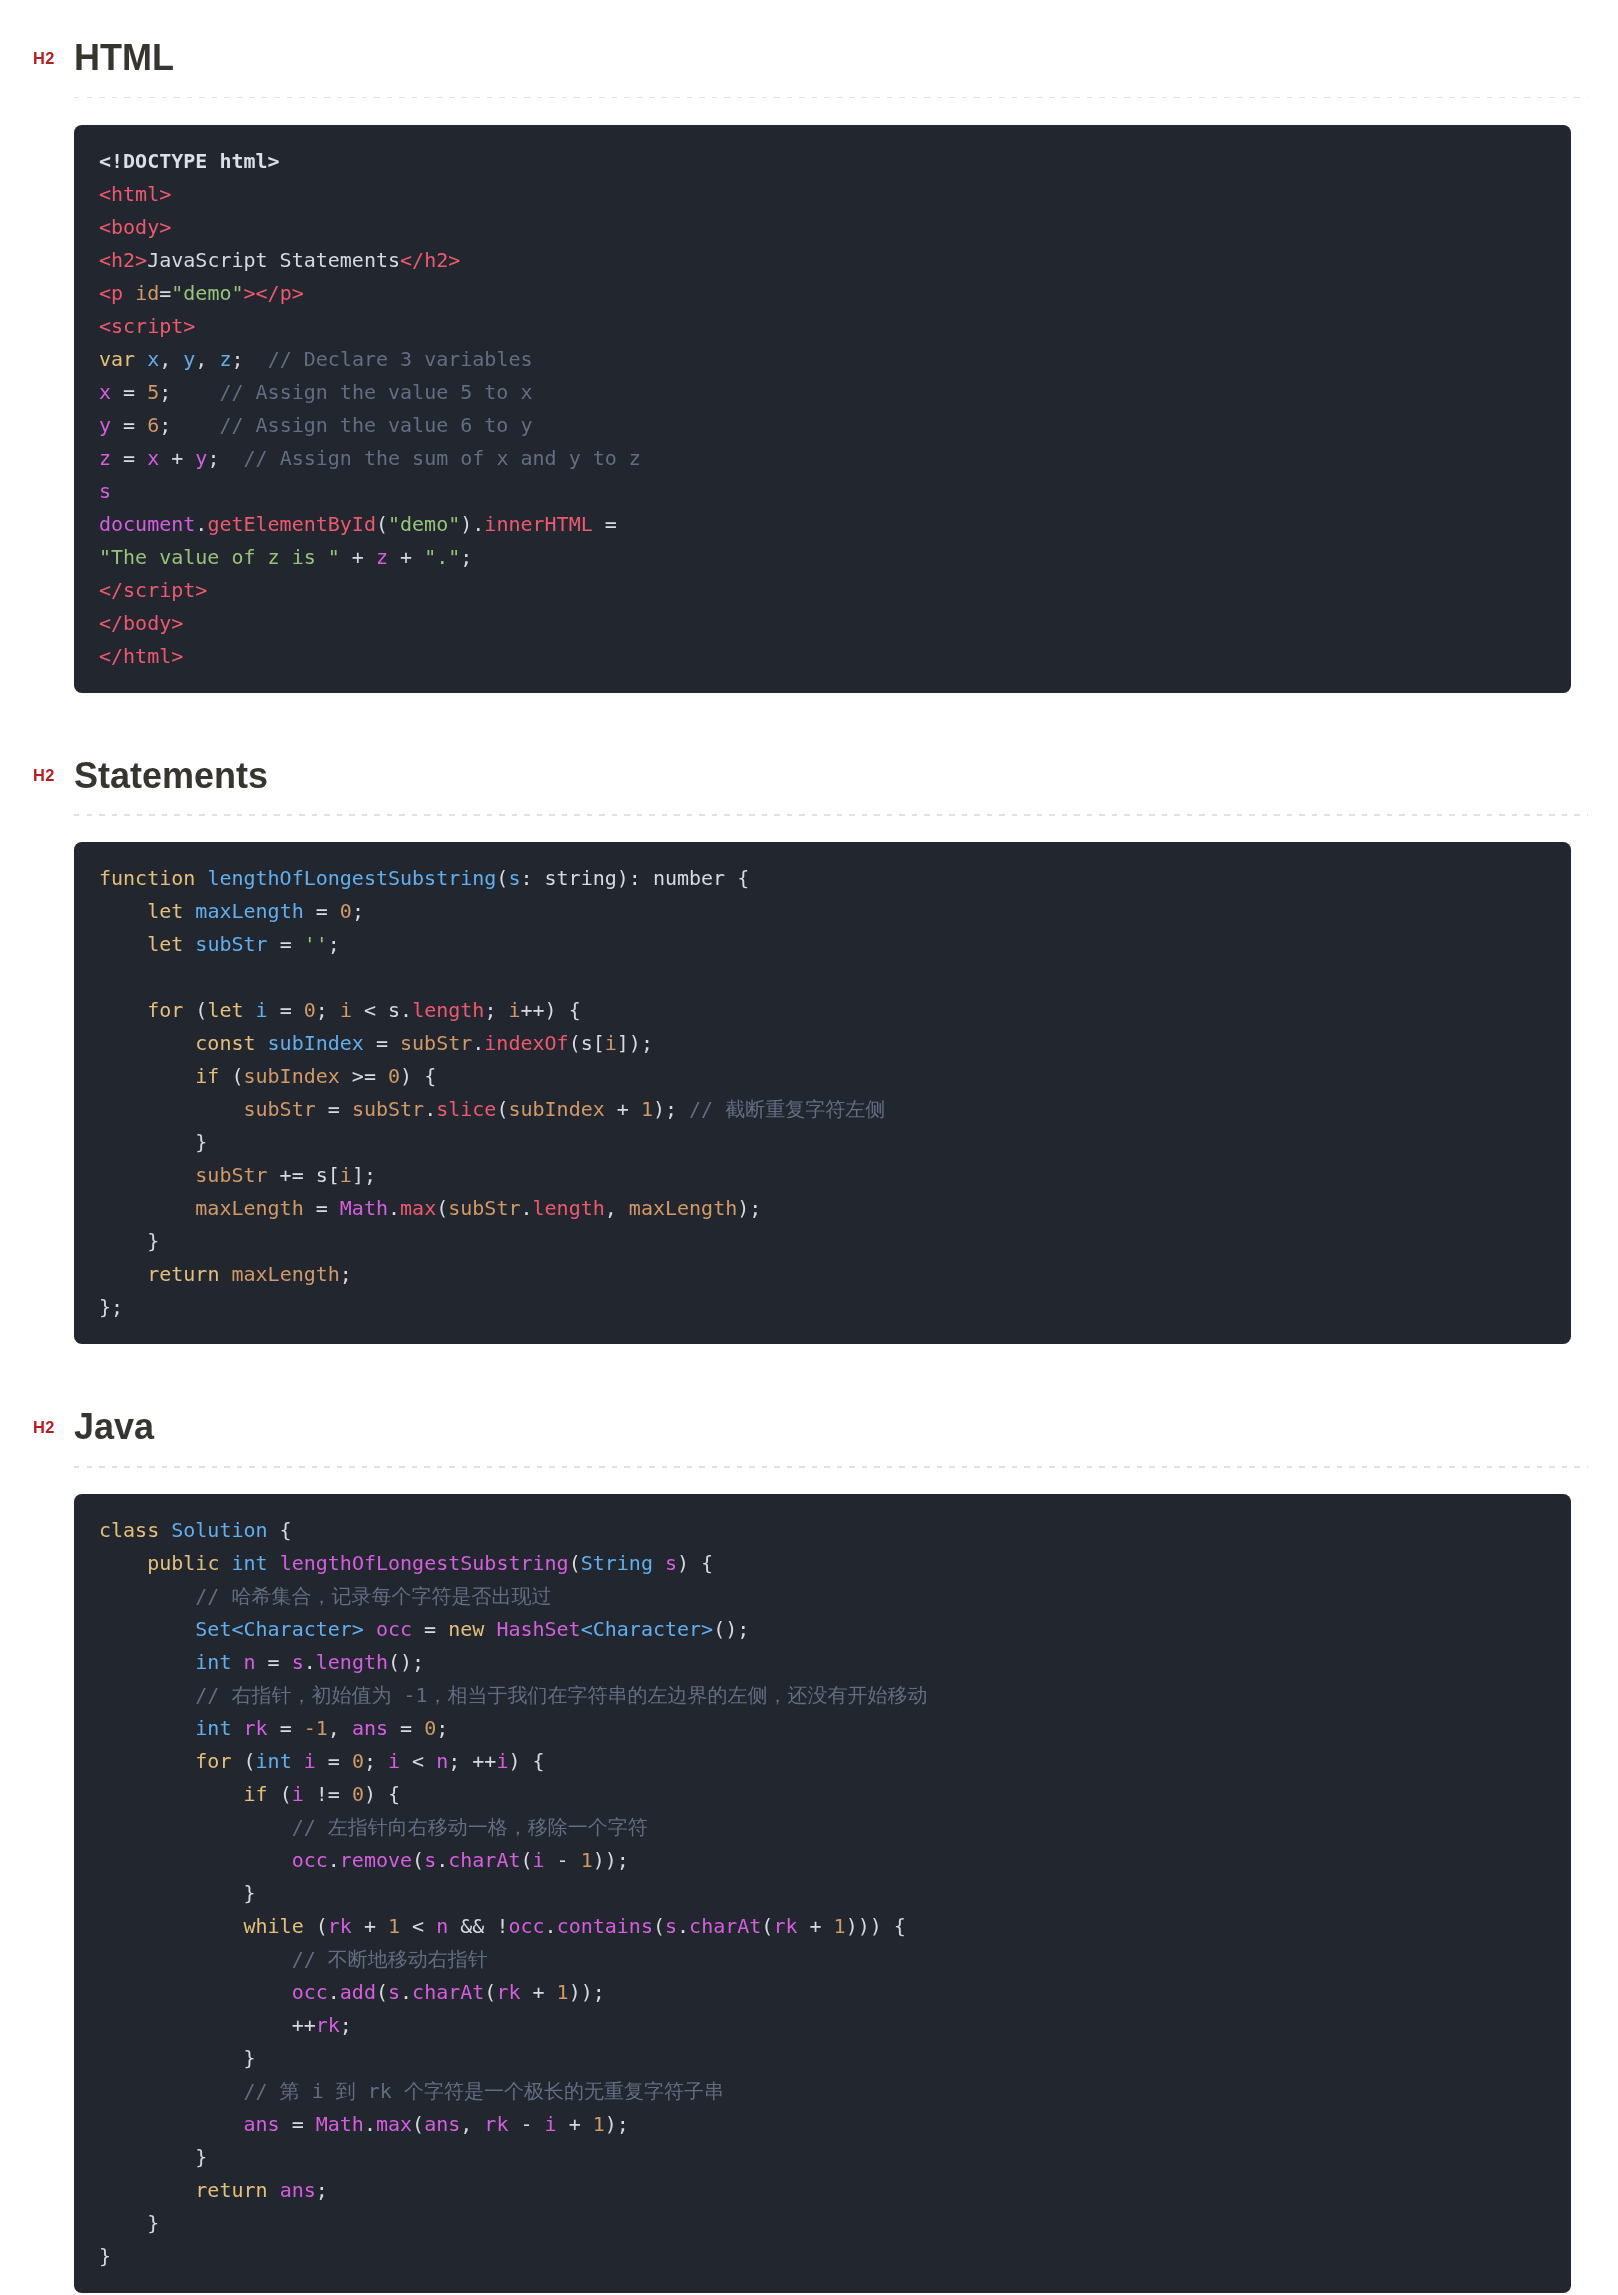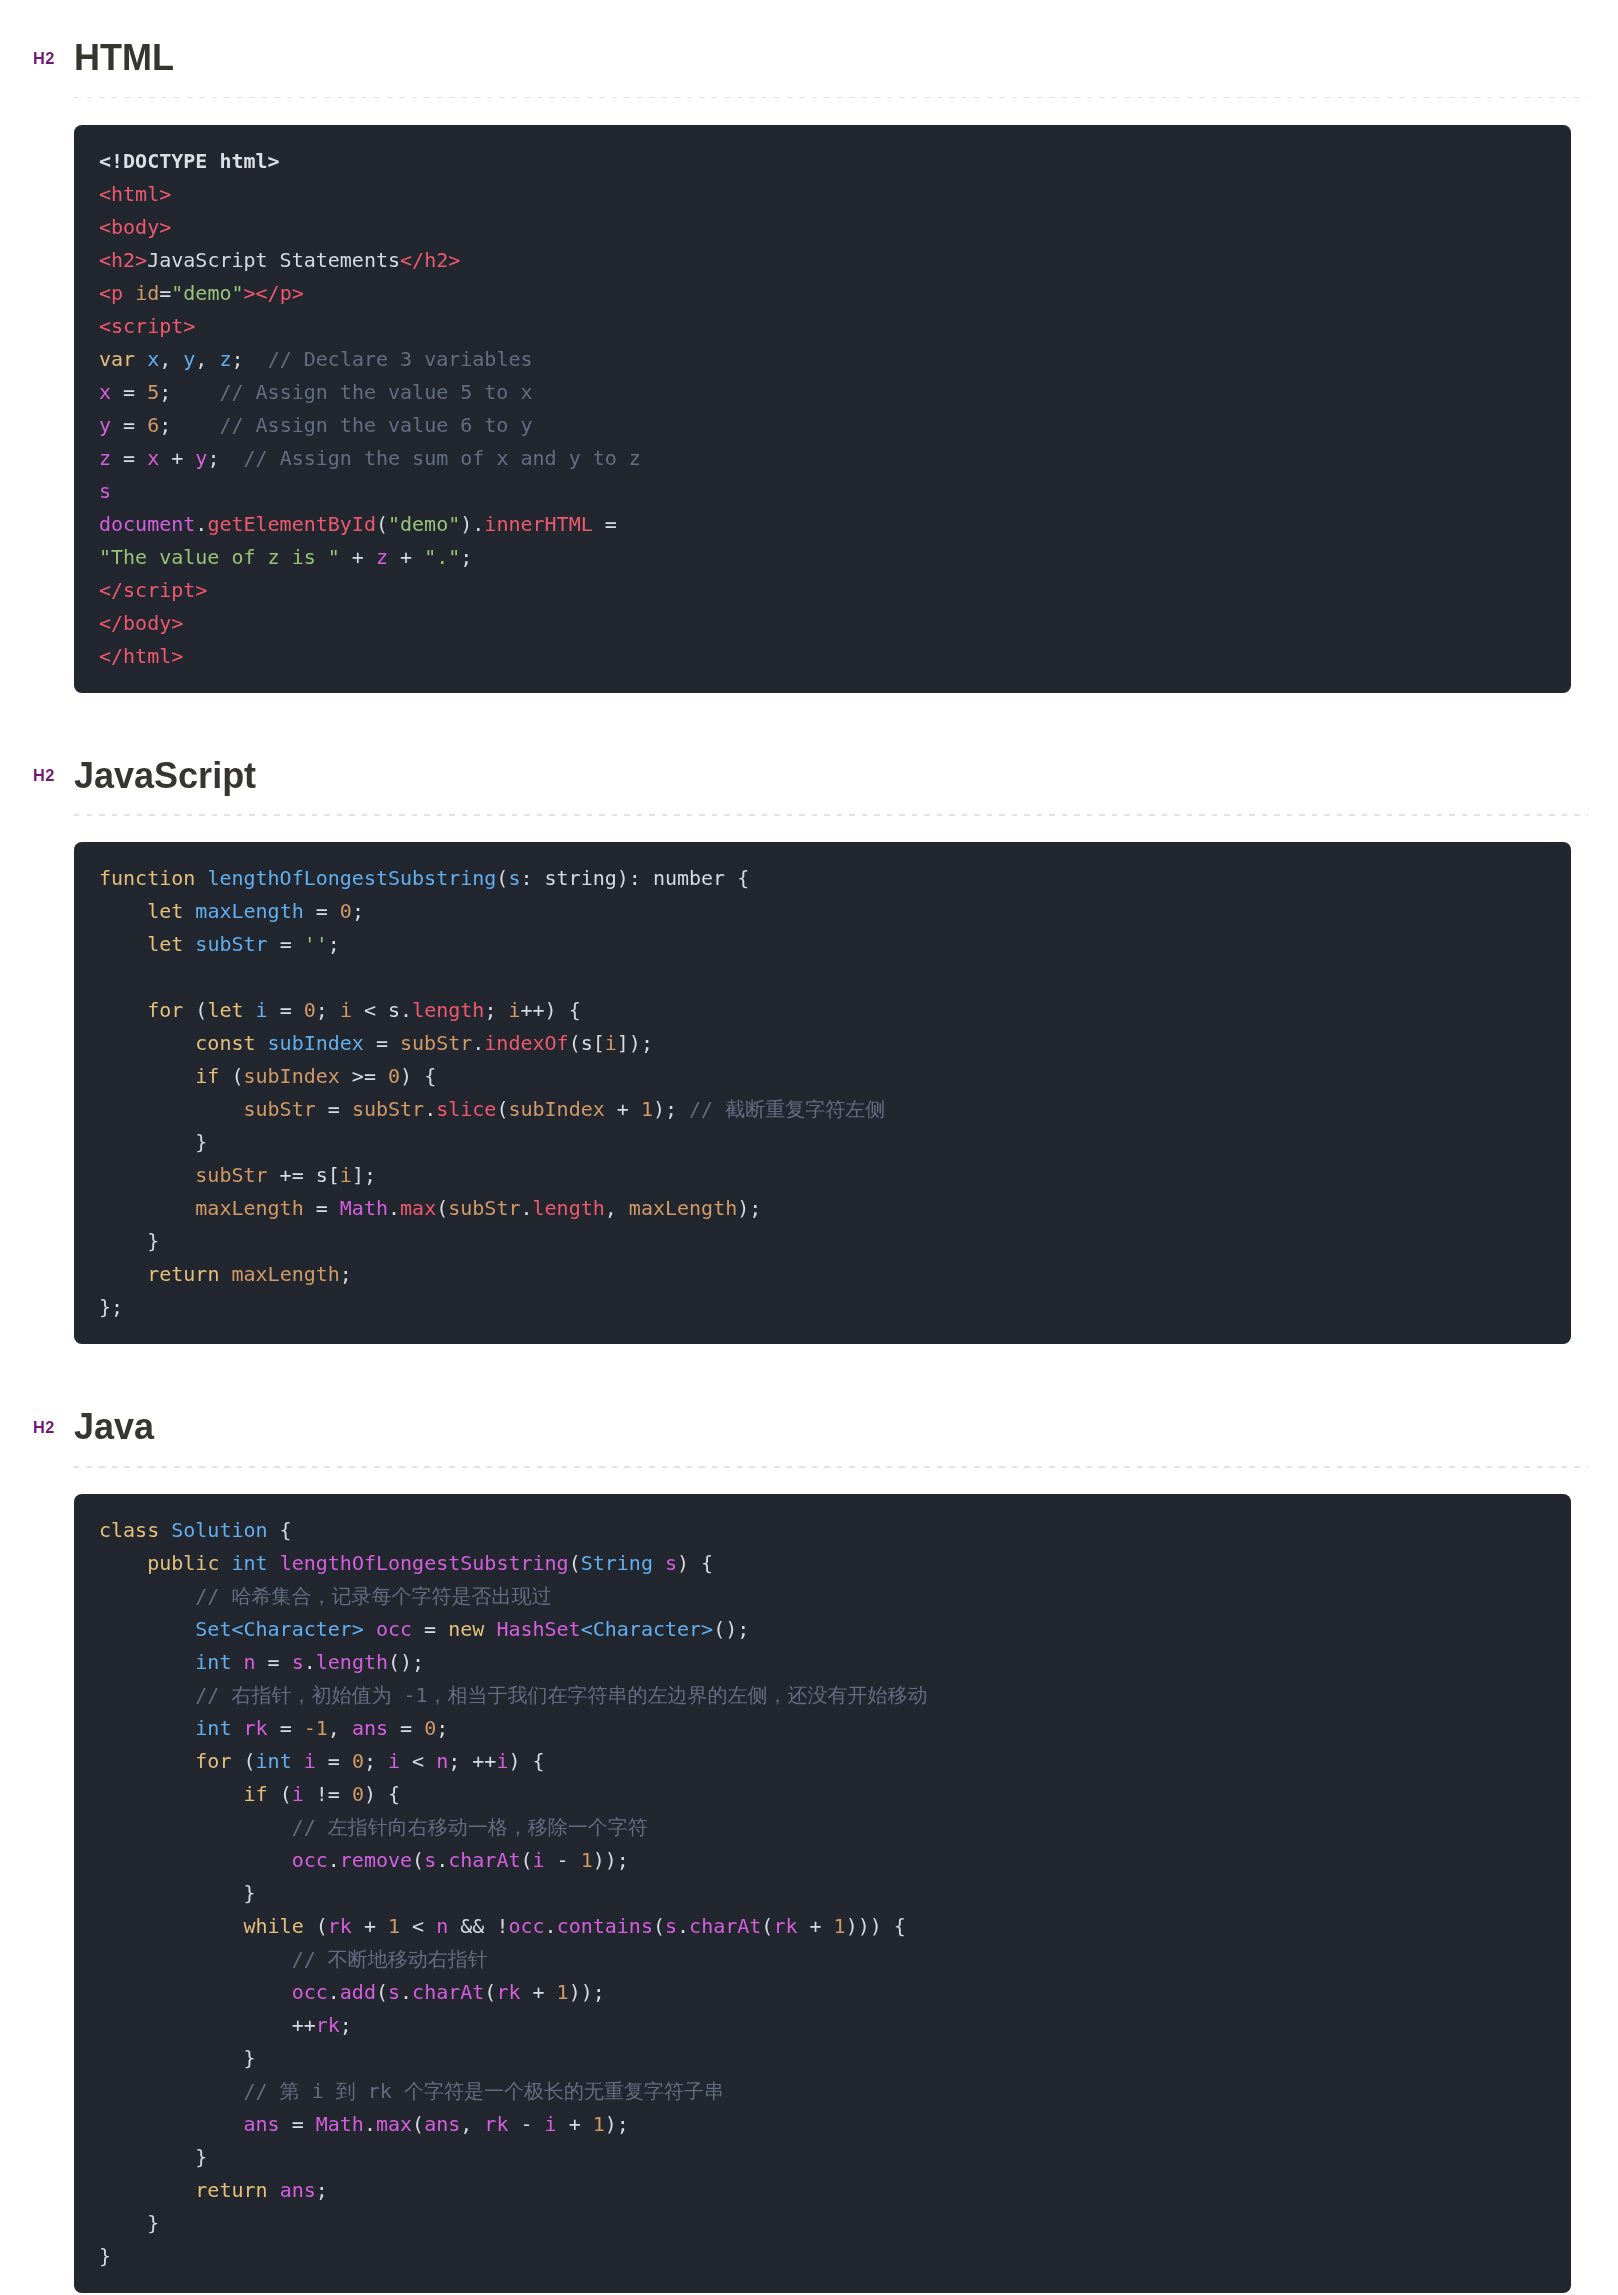--- a/index.html
+++ b/index.html
@@ -19,21 +19,21 @@
     height: 47px;
     display: flex;
     align-items: center;
   }
   .h2-badge {
     position: absolute;
     left: -41px;
     top: 50%;
     transform: translateY(-50%);
     font: 700 16.4px/1 "Liberation Sans", sans-serif;
-    color: #701a75;
+    color: #b91c1c;
     letter-spacing: 0.4px;
   }
   .section-title {
     margin: 0;
     font: 700 36px/47px "Liberation Sans", sans-serif;
     color: #37352f;
   }
   .divider {
     height: 1.6px;
     margin-top: 15.6px;
@@ -68,21 +68,21 @@
       <span class="h2-badge">H2</span>
       <h2 class="section-title">HTML</h2>
     </div>
     <div class="divider"></div>
     <pre class="code-block" style="background: rgb(34, 38, 46);"><div class="code-line"><span class="tok-bold" style="color: rgb(220, 223, 228);">&lt;!DOCTYPE html&gt;</span></div><div class="code-line"><span style="color: rgb(239, 89, 111);">&lt;html&gt;</span></div><div class="code-line"><span style="color: rgb(239, 89, 111);">&lt;body&gt;</span></div><div class="code-line"><span style="color: rgb(239, 89, 111);">&lt;h2&gt;</span><span style="color: rgb(215, 218, 224);">JavaScript Statements</span><span style="color: rgb(239, 89, 111);">&lt;/h2&gt;</span></div><div class="code-line"><span style="color: rgb(239, 89, 111);">&lt;p </span><span style="color: rgb(209, 154, 102);">id</span><span style="color: rgb(215, 218, 224);">=</span><span style="color: rgb(152, 195, 121);">"demo"</span><span style="color: rgb(239, 89, 111);">&gt;&lt;/p&gt;</span></div><div class="code-line"><span style="color: rgb(239, 89, 111);">&lt;script&gt;</span></div><div class="code-line"><span style="color: rgb(229, 192, 123);">var </span><span style="color: rgb(97, 175, 239);">x</span><span style="color: rgb(215, 218, 224);">, </span><span style="color: rgb(97, 175, 239);">y</span><span style="color: rgb(215, 218, 224);">, </span><span style="color: rgb(97, 175, 239);">z</span><span style="color: rgb(215, 218, 224);">;</span><span style="color: rgb(99, 109, 131);">  // Declare 3 variables</span></div><div class="code-line"><span style="color: rgb(213, 95, 222);">x</span><span style="color: rgb(215, 218, 224);"> = </span><span style="color: rgb(209, 154, 102);">5</span><span style="color: rgb(215, 218, 224);">;</span><span style="color: rgb(99, 109, 131);">    // Assign the value 5 to x</span></div><div class="code-line"><span style="color: rgb(213, 95, 222);">y</span><span style="color: rgb(215, 218, 224);"> = </span><span style="color: rgb(209, 154, 102);">6</span><span style="color: rgb(215, 218, 224);">;</span><span style="color: rgb(99, 109, 131);">    // Assign the value 6 to y</span></div><div class="code-line"><span style="color: rgb(213, 95, 222);">z</span><span style="color: rgb(215, 218, 224);"> = </span><span style="color: rgb(213, 95, 222);">x</span><span style="color: rgb(215, 218, 224);"> + </span><span style="color: rgb(213, 95, 222);">y</span><span style="color: rgb(215, 218, 224);">;</span><span style="color: rgb(99, 109, 131);">  // Assign the sum of x and y to z</span></div><div class="code-line"><span style="color: rgb(213, 95, 222);">s</span></div><div class="code-line"><span style="color: rgb(213, 95, 222);">document</span><span style="color: rgb(215, 218, 224);">.</span><span style="color: rgb(239, 89, 111);">getElementById</span><span style="color: rgb(215, 218, 224);">(</span><span style="color: rgb(152, 195, 121);">"demo"</span><span style="color: rgb(215, 218, 224);">)</span><span style="color: rgb(215, 218, 224);">.</span><span style="color: rgb(239, 89, 111);">innerHTML</span><span style="color: rgb(215, 218, 224);"> =</span></div><div class="code-line"><span style="color: rgb(152, 195, 121);">"The value of z is "</span><span style="color: rgb(215, 218, 224);"> + </span><span style="color: rgb(213, 95, 222);">z</span><span style="color: rgb(215, 218, 224);"> + </span><span style="color: rgb(152, 195, 121);">"."</span><span style="color: rgb(215, 218, 224);">;</span></div><div class="code-line"><span style="color: rgb(239, 89, 111);">&lt;/script&gt;</span></div><div class="code-line"><span style="color: rgb(239, 89, 111);">&lt;/body&gt;</span></div><div class="code-line"><span style="color: rgb(239, 89, 111);">&lt;/html&gt;</span></div></pre>
   </section>
 
   <section class="section">
     <div class="section-head">
       <span class="h2-badge">H2</span>
-      <h2 class="section-title">JavaScript</h2>
+      <h2 class="section-title">Statements</h2>
     </div>
     <div class="divider"></div>
     <pre class="code-block" style="background: rgb(34, 38, 46);"><div class="code-line"><span style="color: rgb(229, 192, 123);">function </span><span style="color: rgb(97, 175, 239);">lengthOfLongestSubstring</span><span style="color: rgb(215, 218, 224);">(</span><span style="color: rgb(97, 175, 239);">s</span><span style="color: rgb(215, 218, 224);">: string): number {</span></div><div class="code-line"><span style="color: rgb(215, 218, 224);">    </span><span style="color: rgb(229, 192, 123);">let </span><span style="color: rgb(97, 175, 239);">maxLength</span><span style="color: rgb(215, 218, 224);"> = </span><span style="color: rgb(209, 154, 102);">0</span><span style="color: rgb(215, 218, 224);">;</span></div><div class="code-line"><span style="color: rgb(215, 218, 224);">    </span><span style="color: rgb(229, 192, 123);">let </span><span style="color: rgb(97, 175, 239);">subStr</span><span style="color: rgb(215, 218, 224);"> = </span><span style="color: rgb(152, 195, 121);">''</span><span style="color: rgb(215, 218, 224);">;</span></div><div class="code-line">&nbsp;</div><div class="code-line"><span style="color: rgb(215, 218, 224);">    </span><span style="color: rgb(229, 192, 123);">for </span><span style="color: rgb(215, 218, 224);">(</span><span style="color: rgb(229, 192, 123);">let </span><span style="color: rgb(97, 175, 239);">i</span><span style="color: rgb(215, 218, 224);"> = </span><span style="color: rgb(209, 154, 102);">0</span><span style="color: rgb(215, 218, 224);">; </span><span style="color: rgb(209, 154, 102);">i</span><span style="color: rgb(215, 218, 224);"> &lt; s.</span><span style="color: rgb(239, 89, 111);">length</span><span style="color: rgb(215, 218, 224);">; </span><span style="color: rgb(209, 154, 102);">i</span><span style="color: rgb(215, 218, 224);">++) {</span></div><div class="code-line"><span style="color: rgb(215, 218, 224);">        </span><span style="color: rgb(229, 192, 123);">const </span><span style="color: rgb(97, 175, 239);">subIndex</span><span style="color: rgb(215, 218, 224);"> = </span><span style="color: rgb(209, 154, 102);">subStr</span><span style="color: rgb(215, 218, 224);">.</span><span style="color: rgb(239, 89, 111);">indexOf</span><span style="color: rgb(215, 218, 224);">(s[</span><span style="color: rgb(209, 154, 102);">i</span><span style="color: rgb(215, 218, 224);">]);</span></div><div class="code-line"><span style="color: rgb(215, 218, 224);">        </span><span style="color: rgb(229, 192, 123);">if </span><span style="color: rgb(215, 218, 224);">(</span><span style="color: rgb(209, 154, 102);">subIndex</span><span style="color: rgb(215, 218, 224);"> &gt;= </span><span style="color: rgb(209, 154, 102);">0</span><span style="color: rgb(215, 218, 224);">) {</span></div><div class="code-line"><span style="color: rgb(215, 218, 224);">            </span><span style="color: rgb(209, 154, 102);">subStr</span><span style="color: rgb(215, 218, 224);"> = </span><span style="color: rgb(209, 154, 102);">subStr</span><span style="color: rgb(215, 218, 224);">.</span><span style="color: rgb(239, 89, 111);">slice</span><span style="color: rgb(215, 218, 224);">(</span><span style="color: rgb(209, 154, 102);">subIndex</span><span style="color: rgb(215, 218, 224);"> + </span><span style="color: rgb(209, 154, 102);">1</span><span style="color: rgb(215, 218, 224);">);</span><span style="color: rgb(99, 109, 131);"> // 截断重复字符左侧</span></div><div class="code-line"><span style="color: rgb(215, 218, 224);">        }</span></div><div class="code-line"><span style="color: rgb(215, 218, 224);">        </span><span style="color: rgb(209, 154, 102);">subStr</span><span style="color: rgb(215, 218, 224);"> += s[</span><span style="color: rgb(209, 154, 102);">i</span><span style="color: rgb(215, 218, 224);">];</span></div><div class="code-line"><span style="color: rgb(215, 218, 224);">        </span><span style="color: rgb(209, 154, 102);">maxLength</span><span style="color: rgb(215, 218, 224);"> = </span><span style="color: rgb(213, 95, 222);">Math</span><span style="color: rgb(215, 218, 224);">.</span><span style="color: rgb(239, 89, 111);">max</span><span style="color: rgb(215, 218, 224);">(</span><span style="color: rgb(209, 154, 102);">subStr</span><span style="color: rgb(215, 218, 224);">.</span><span style="color: rgb(239, 89, 111);">length</span><span style="color: rgb(215, 218, 224);">, </span><span style="color: rgb(209, 154, 102);">maxLength</span><span style="color: rgb(215, 218, 224);">);</span></div><div class="code-line"><span style="color: rgb(215, 218, 224);">    }</span></div><div class="code-line"><span style="color: rgb(215, 218, 224);">    </span><span style="color: rgb(229, 192, 123);">return </span><span style="color: rgb(209, 154, 102);">maxLength</span><span style="color: rgb(215, 218, 224);">;</span></div><div class="code-line"><span style="color: rgb(215, 218, 224);">};</span></div></pre>
   </section>
 
   <section class="section">
     <div class="section-head">
       <span class="h2-badge">H2</span>
       <h2 class="section-title">Java</h2>
     </div>

